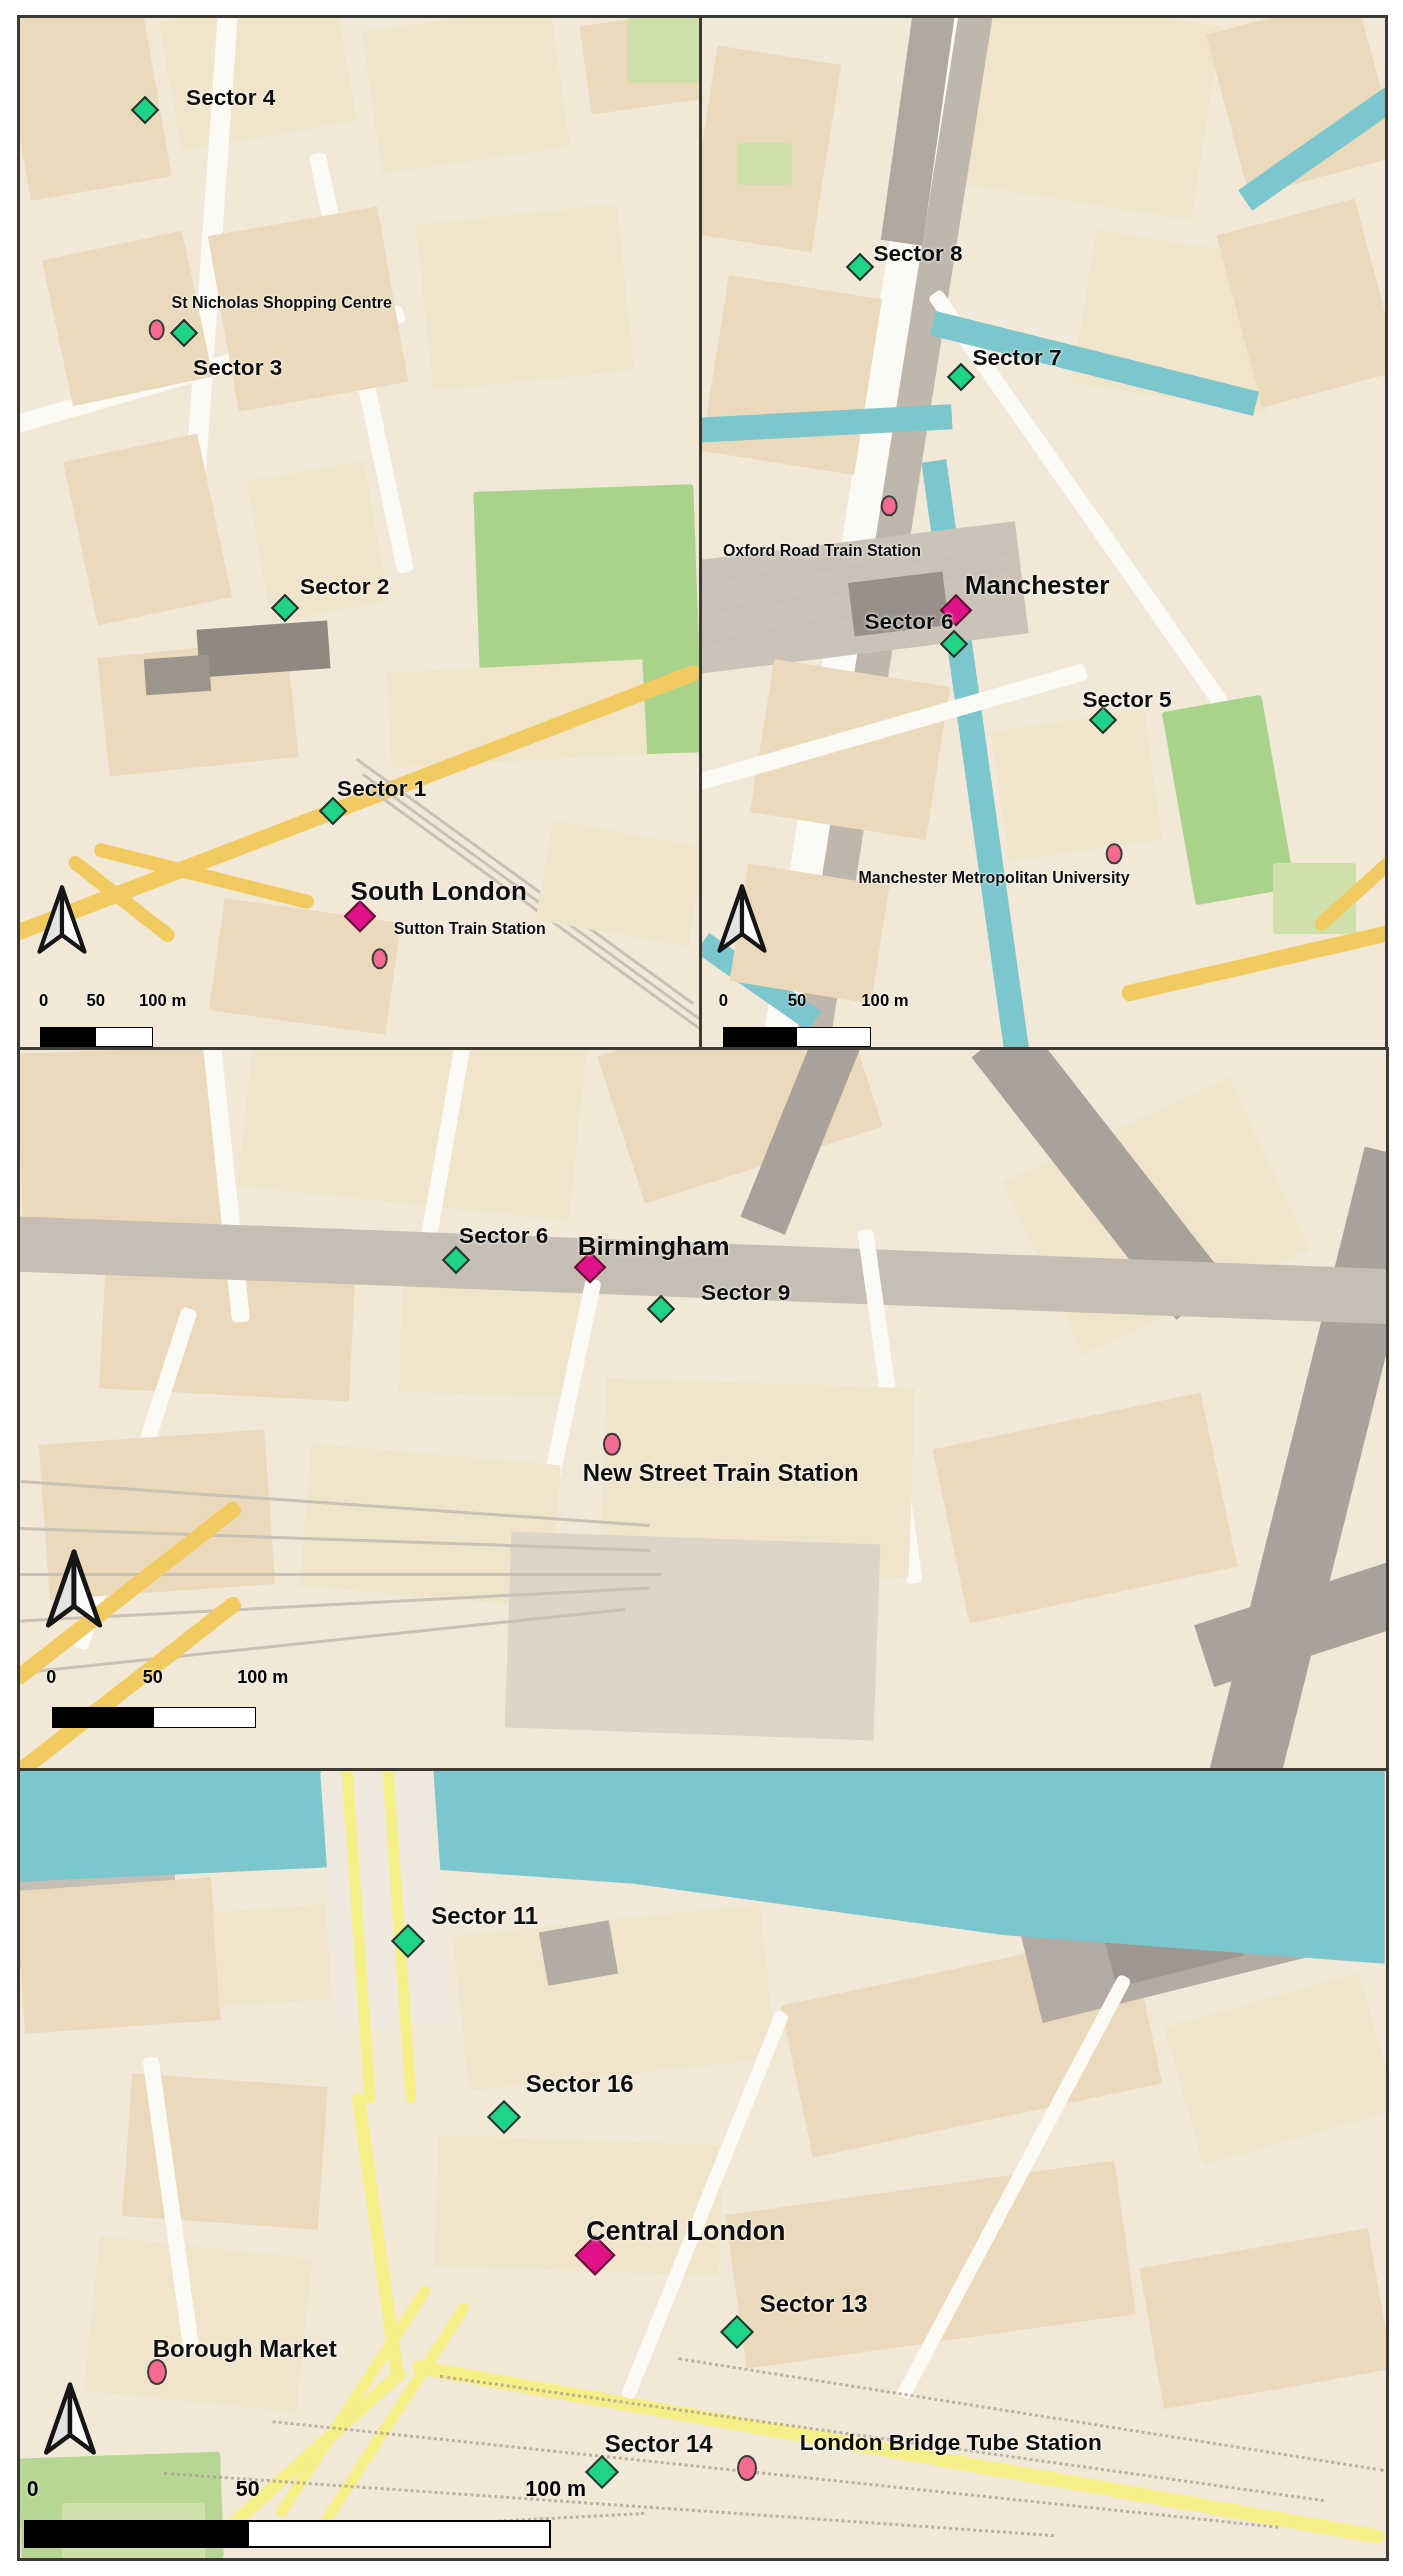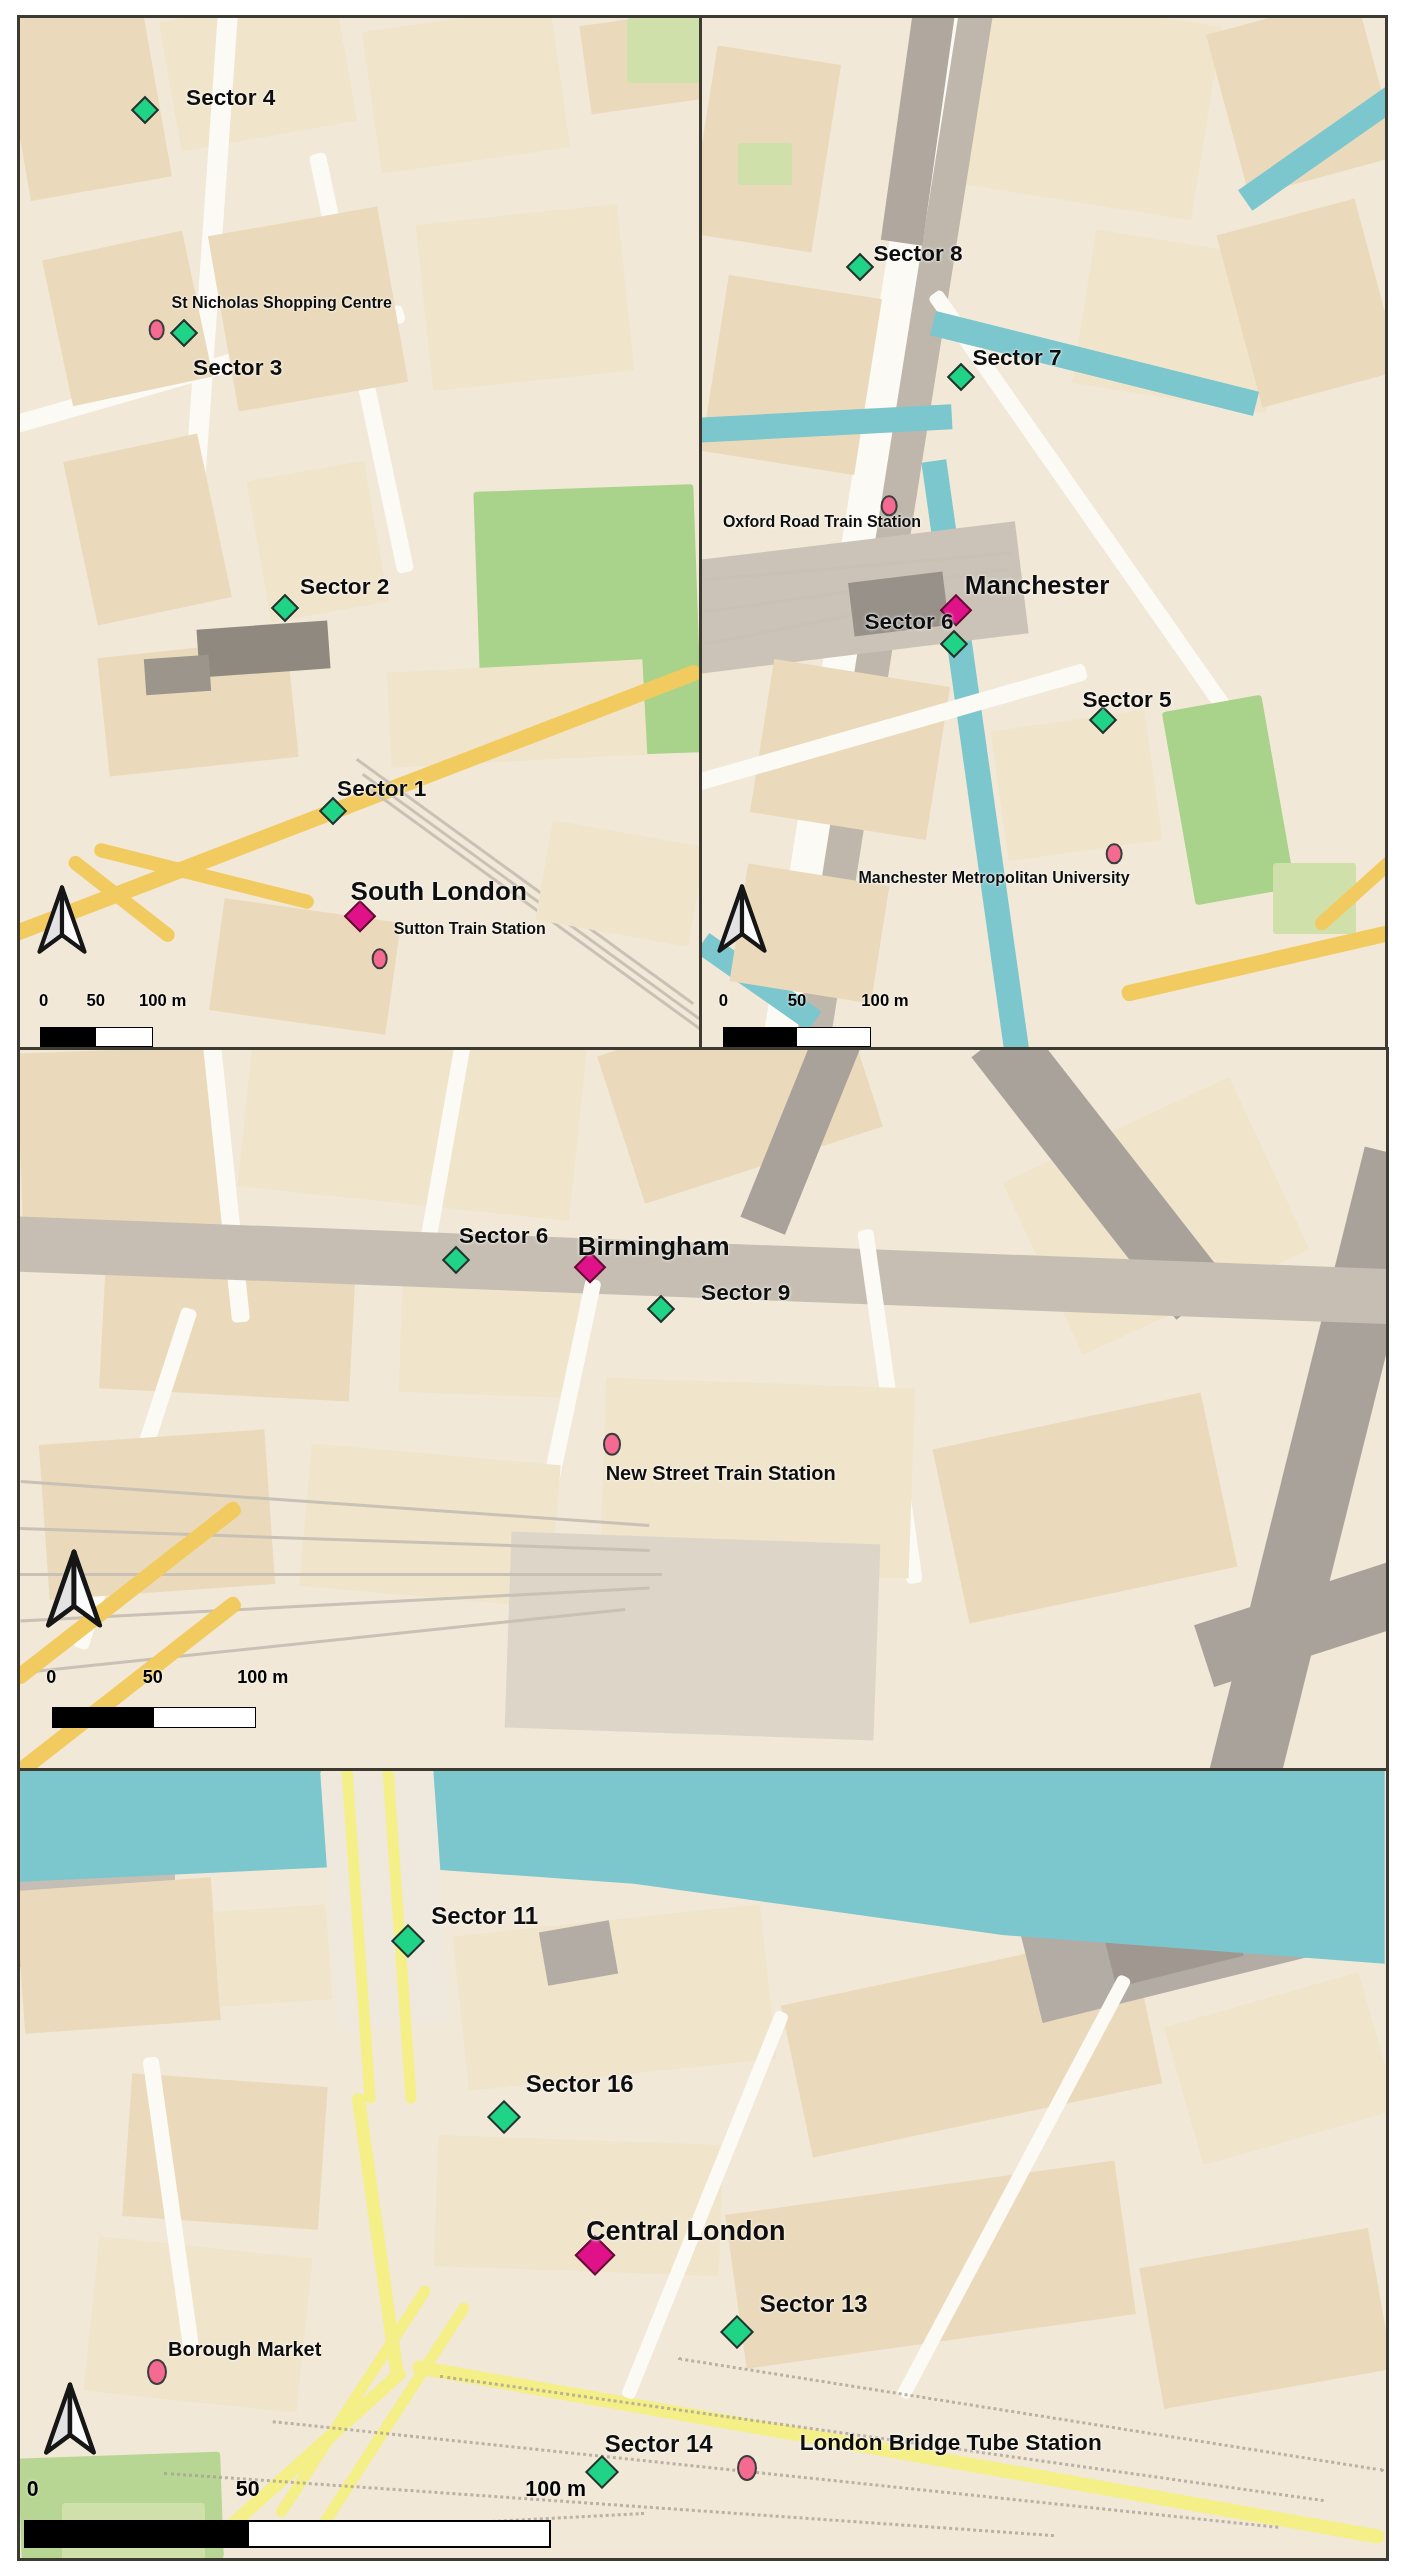--- a/index.html
+++ b/index.html
@@ -30,21 +30,21 @@
            border:2.4px solid #3c3c3c;border-radius:50%;background:#f56a90;box-sizing:border-box;}
   
   .label{position:absolute;transform:translate(-50%,-50%);font-weight:700;color:#0e0e0e;
          white-space:nowrap;text-shadow:0 0 3.6px rgba(255,255,255,.95),0 0 1.8px rgba(255,255,255,.85);}
   .lab-sector{font-size:22.6px;}
   .lab-sector-big{font-size:24px;}
   .lab-city{font-size:26px;}
   .lab-city-big{font-size:27px;}
   .lab-poi{font-size:16px;}
   .lab-poi-sm{font-size:16px;}
-  .lab-poi-md{font-size:20px;}
+  .lab-poi-md{font-size:24px;}
   .lab-poi-lg{font-size:22.6px;}
   
   .sb{position:absolute;display:flex;border:1.8px solid #000;background:#fff;box-sizing:content-box;}
   .sb .b{background:#000;height:100%;}
   .sb .w{background:#fff;height:100%;}
   .sbnum{position:absolute;transform:translate(-50%,-50%);font-weight:700;color:#000;
          text-shadow:0 0 3px rgba(255,255,255,.9);}
   .narrow{position:absolute;transform:translate(-50%,-50%);}
 </style>
 </head>
@@ -139,21 +139,21 @@
     <div class="park2" style="left:571px;top:845px;width:83px;height:71px;"></div>
     <div class="road" style="left:-24px;top:702px;width:416px;height:16.7px;transform:rotate(-16deg);"></div>
     <div class="yroad" style="left:416px;top:934px;width:309px;height:15.5px;transform:rotate(-13deg);"></div>
     <div class="yroad" style="left:595px;top:851px;width:155px;height:14.3px;transform:rotate(-42deg);"></div>
 
     <div class="diamond green" style="left:158px;top:249px;width:20px;height:20px;"></div>
     <div class="label lab-sector" style="left:216px;top:228px;margin-top:8px;">Sector 8</div>
     <div class="diamond green" style="left:259px;top:359px;width:20px;height:20px;"></div>
     <div class="label lab-sector" style="left:315px;top:340px;">Sector 7</div>
     <div class="pcircle" style="left:187px;top:488px;width:16.7px;height:21.4px;"></div>
-    <div class="label lab-poi-sm" style="left:120px;top:504px;">Oxford Road Train Station</div>
+    <div class="label lab-poi-sm" style="left:120px;top:533px;">Oxford Road Train Station</div>
     <div class="diamond magenta" style="left:254px;top:592px;width:22.6px;height:22.6px;"></div>
     <div class="label lab-city" style="left:335px;top:567px;">Manchester</div>
     <div class="diamond green" style="left:252px;top:626px;width:20px;height:20px;"></div>
     <div class="label lab-sector" style="left:207px;top:604px;">Sector 6</div>
     <div class="diamond green" style="left:401px;top:702px;width:20px;height:20px;"></div>
     <div class="label lab-sector" style="left:425px;top:682px;">Sector 5</div>
     <div class="pcircle" style="left:412px;top:836px;width:16.7px;height:21.4px;"></div>
     <div class="label lab-poi-sm" style="left:292px;top:860px;">Manchester Metropolitan University</div>
 
     <div class="narrow" style="left:40px;top:901px;width:55px;height:70px;">

